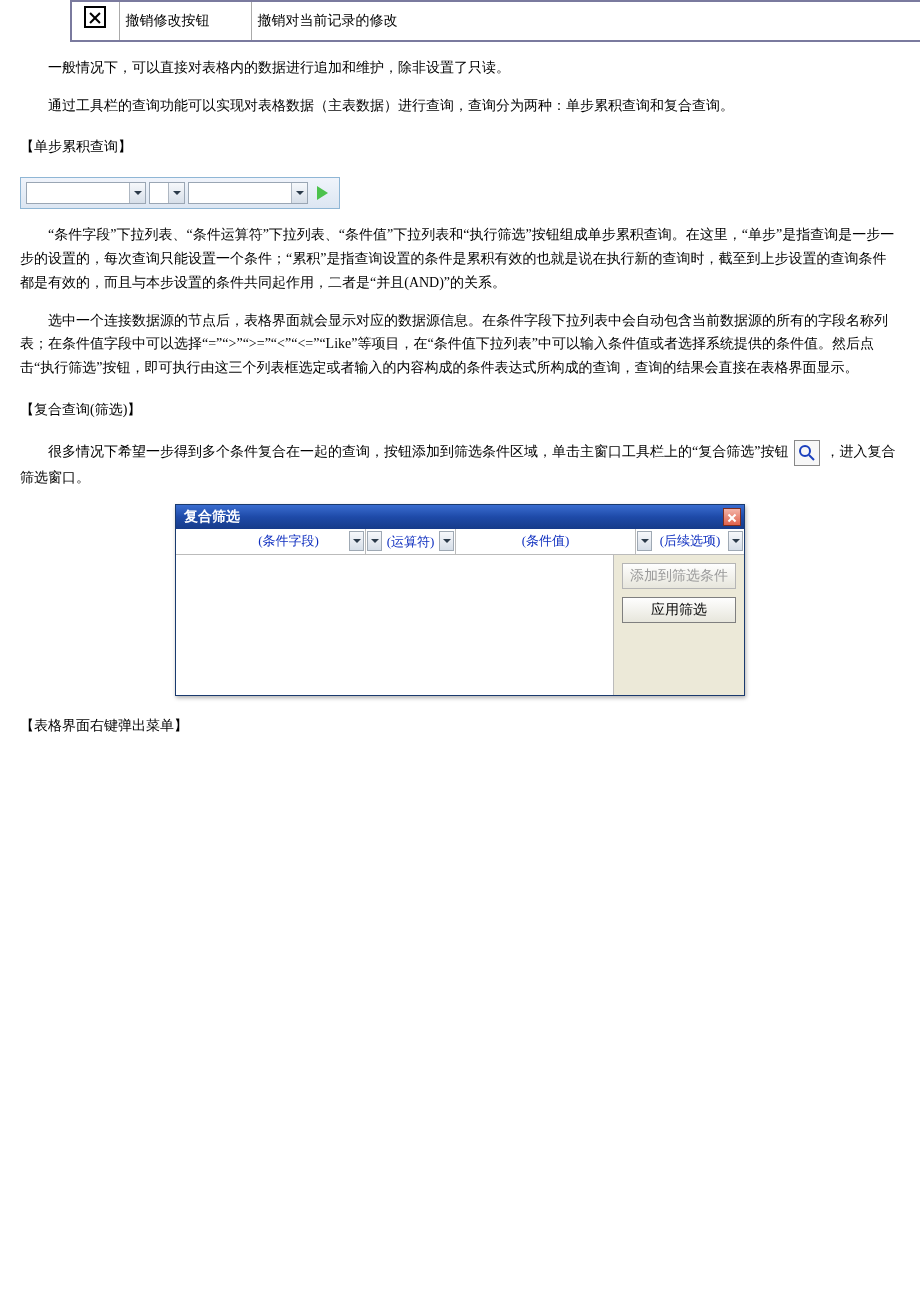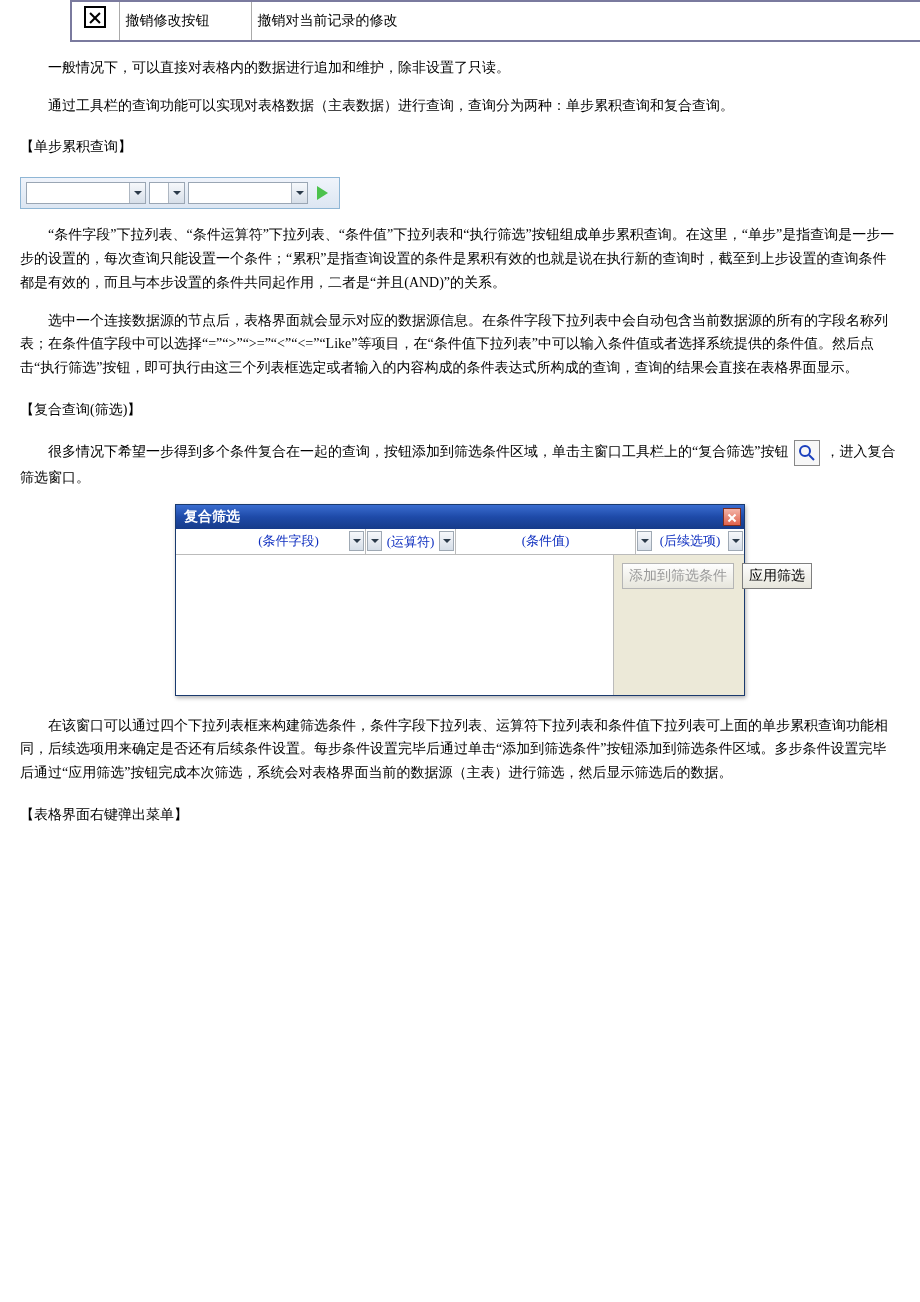--- a/index.html
+++ b/index.html
@@ -214,21 +214,21 @@
     }
     .filter-left {
       flex: 1;
       background: #fff;
       border-right: 1px solid #bbb;
     }
     .filter-right {
       width: 130px;
       padding: 8px;
       display: flex;
-      flex-direction: row;
+      flex-direction: column;
       gap: 8px;
       align-items: stretch;
     }
     .win-btn {
       height: 26px;
       border: 1px solid #7f7f7f;
       background: linear-gradient(#fefefe,#e7e6dc);
       font-size: 14px;
       display: flex;
       align-items: center;
@@ -318,18 +318,17 @@
     </div>
     <div class="filter-body">
       <div class="filter-left"></div>
       <div class="filter-right">
         <div class="win-btn disabled">添加到筛选条件</div>
         <div class="win-btn">应用筛选</div>
       </div>
     </div>
   </div>
 
-  <p class="para">在该窗口可以通过四个下拉列表框来构建筛选条件，条件字段下拉列表、运算符下拉列表和条件值下拉列表可上面的单步累积查询功能相同，后续选项用来确定是否还有后续条件设置。每步条件设置完毕后通过单击“添加到筛选条件”按钮添加到筛选条件区域。多步条件设置完毕后通过“应用筛选”按钮完成本次筛选，系统会对表格界面当前的数据源（主表）进行筛选，然后显示筛选后的数据。</p>
 
   <p class="section-title">【表格界面右键弹出菜单】</p>
 
 
 </div>
 
 </body></html>

